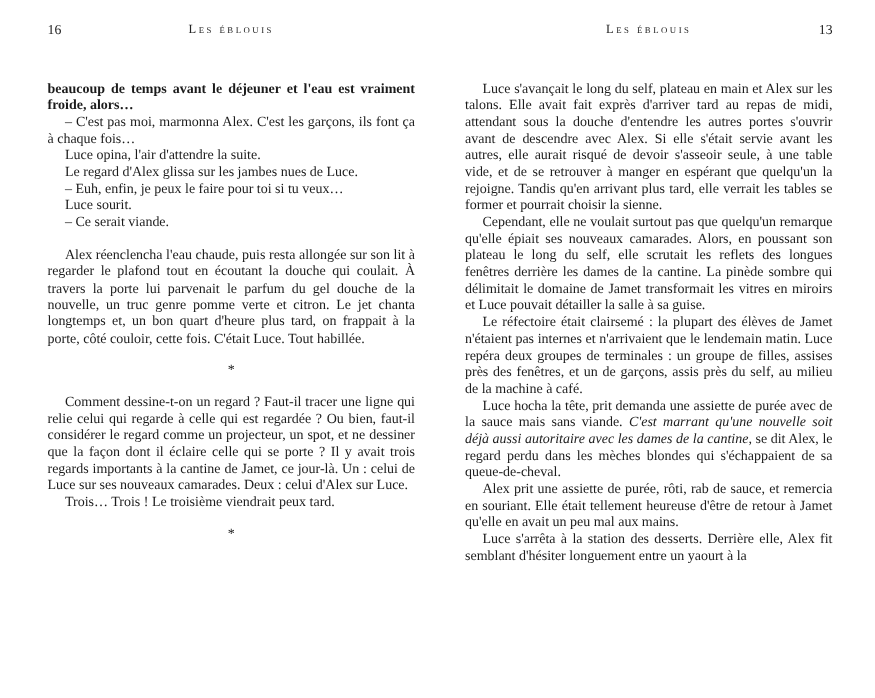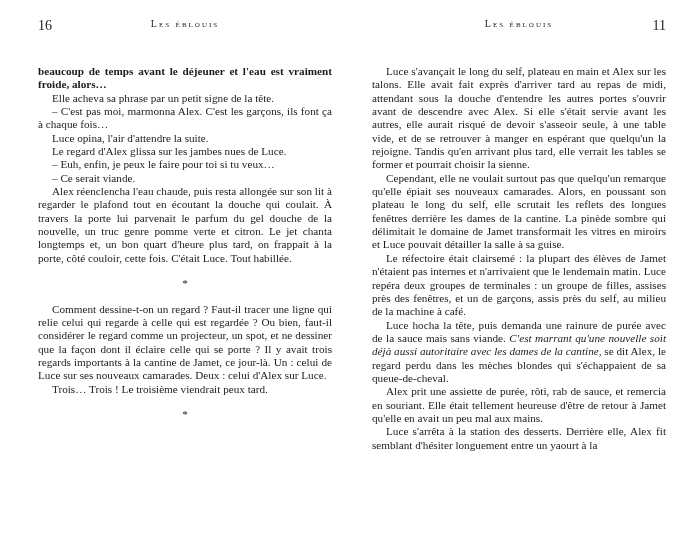--- a/index.html
+++ b/index.html
@@ -31,40 +31,40 @@
     margin-bottom: 33px;
     text-align: center;
     font-size: 10px;
     letter-spacing: 2px;
     font-variant: small-caps;
     color: #222222;
   }
   .folio {
     position: absolute;
     top: 0;
-    font-size: 14px;
+    font-size: 11px;
     letter-spacing: 0;
     font-variant: normal;
   }
   .page-left  .folio { left: 0; }
   .page-right .folio { right: 0; }
 
   .body-text {
     font-size: 11.2px;
     line-height: 13.35px;
     text-align: justify;
     hyphens: auto;
     -webkit-hyphens: auto;
   }
   p.para {
     margin: 0;
     text-indent: 14px;
   }
   p.noindent { text-indent: 0; font-weight: bold; }
-  p.gap-before { }
+  p.gap-before { margin-top: 13px; }
   .sep {
     margin: 12px 0;
     text-align: center;
     text-indent: 0;
     font-size: 11.2px;
     line-height: 13.35px;
   }
   em { font-style: italic; }
 </style>
 </head>
@@ -72,42 +72,42 @@
 
 <div class="spread">
 
   <div class="page page-left">
     <header class="running-head">
       <span class="folio">16</span>
       <span class="head-title">Les éblouis</span>
     </header>
     <div class="body-text">
       <p class="para noindent">beaucoup de temps avant le déjeuner et l'eau est vraiment froide, alors…</p>
-      <p class="para">Elle acheva sa phrase par un petit signe de la tête.</p>
       <p class="para">– C'est pas moi, marmonna Alex. C'est les garçons, ils font ça à chaque fois…</p>
       <p class="para">Luce opina, l'air d'attendre la suite.</p>
       <p class="para">Le regard d'Alex glissa sur les jambes nues de Luce.</p>
       <p class="para">– Euh, enfin, je peux le faire pour toi si tu veux…</p>
+      <p class="para">Luce sourit.</p>
       <p class="para">– Ce serait viande.</p>
       <p class="para gap-before">Alex réenclencha l'eau chaude, puis resta allongée sur son lit à regarder le plafond tout en écoutant la douche qui coulait. À travers la porte lui parvenait le parfum du gel douche de la nouvelle, un truc genre pomme verte et citron. Le jet chanta longtemps et, un bon quart d'heure plus tard, on frappait à la porte, côté couloir, cette fois. C'était Luce. Tout habillée.</p>
       <div class="sep">*</div>
       <p class="para">Comment dessine-t-on un regard ? Faut-il tracer une ligne qui relie celui qui regarde à celle qui est regardée ? Ou bien, faut-il considérer le regard comme un projecteur, un spot, et ne dessiner que la façon dont il éclaire celle qui se porte ? Il y avait trois regards importants à la cantine de Jamet, ce jour-là. Un : celui de Luce sur ses nouveaux camarades. Deux : celui d'Alex sur Luce.</p>
       <p class="para">Trois… Trois ! Le troisième viendrait peux tard.</p>
       <div class="sep">*</div>
     </div>
   </div>
 
   <div class="page page-right">
     <header class="running-head">
       <span class="head-title">Les éblouis</span>
-      <span class="folio">11</span>
+      <span class="folio">13</span>
     </header>
     <div class="body-text">
       <p class="para">Luce s'avançait le long du self, plateau en main et Alex sur les talons. Elle avait fait exprès d'arriver tard au repas de midi, attendant sous la douche d'entendre les autres portes s'ouvrir avant de descendre avec Alex. Si elle s'était servie avant les autres, elle aurait risqué de devoir s'asseoir seule, à une table vide, et de se retrouver à manger en espérant que quelqu'un la rejoigne. Tandis qu'en arrivant plus tard, elle verrait les tables se former et pourrait choisir la sienne.</p>
       <p class="para">Cependant, elle ne voulait surtout pas que quelqu'un remarque qu'elle épiait ses nouveaux camarades. Alors, en poussant son plateau le long du self, elle scrutait les reflets des longues fenêtres derrière les dames de la cantine. La pinède sombre qui délimitait le domaine de Jamet transformait les vitres en miroirs et Luce pouvait détailler la salle à sa guise.</p>
       <p class="para">Le réfectoire était clairsemé : la plupart des élèves de Jamet n'étaient pas internes et n'arrivaient que le lendemain matin. Luce repéra deux groupes de terminales : un groupe de filles, assises près des fenêtres, et un de garçons, assis près du self, au milieu de la machine à café.</p>
-      <p class="para"><span>Luce hocha la tête, puis demanda une rainure de purée avec de la sauce mais sans viande. </span><em>C'est marrant qu'une nouvelle soit déjà aussi autoritaire avec les dames de la cantine,</em><span> se dit Alex, le regard perdu dans les mèches blondes qui s'échappaient de sa queue-de-cheval.</span></p>
+      <p class="para"><span>Luce hocha la tête, prit demanda une assiette de purée avec de la sauce mais sans viande. </span><em>C'est marrant qu'une nouvelle soit déjà aussi autoritaire avec les dames de la cantine,</em><span> se dit Alex, le regard perdu dans les mèches blondes qui s'échappaient de sa queue-de-cheval.</span></p>
       <p class="para">Alex prit une assiette de purée, rôti, rab de sauce, et remercia en souriant. Elle était tellement heureuse d'être de retour à Jamet qu'elle en avait un peu mal aux mains.</p>
       <p class="para">Luce s'arrêta à la station des desserts. Derrière elle, Alex fit semblant d'hésiter longuement entre un yaourt à la</p>
     </div>
   </div>
 
 </div>
 
 </body></html>

